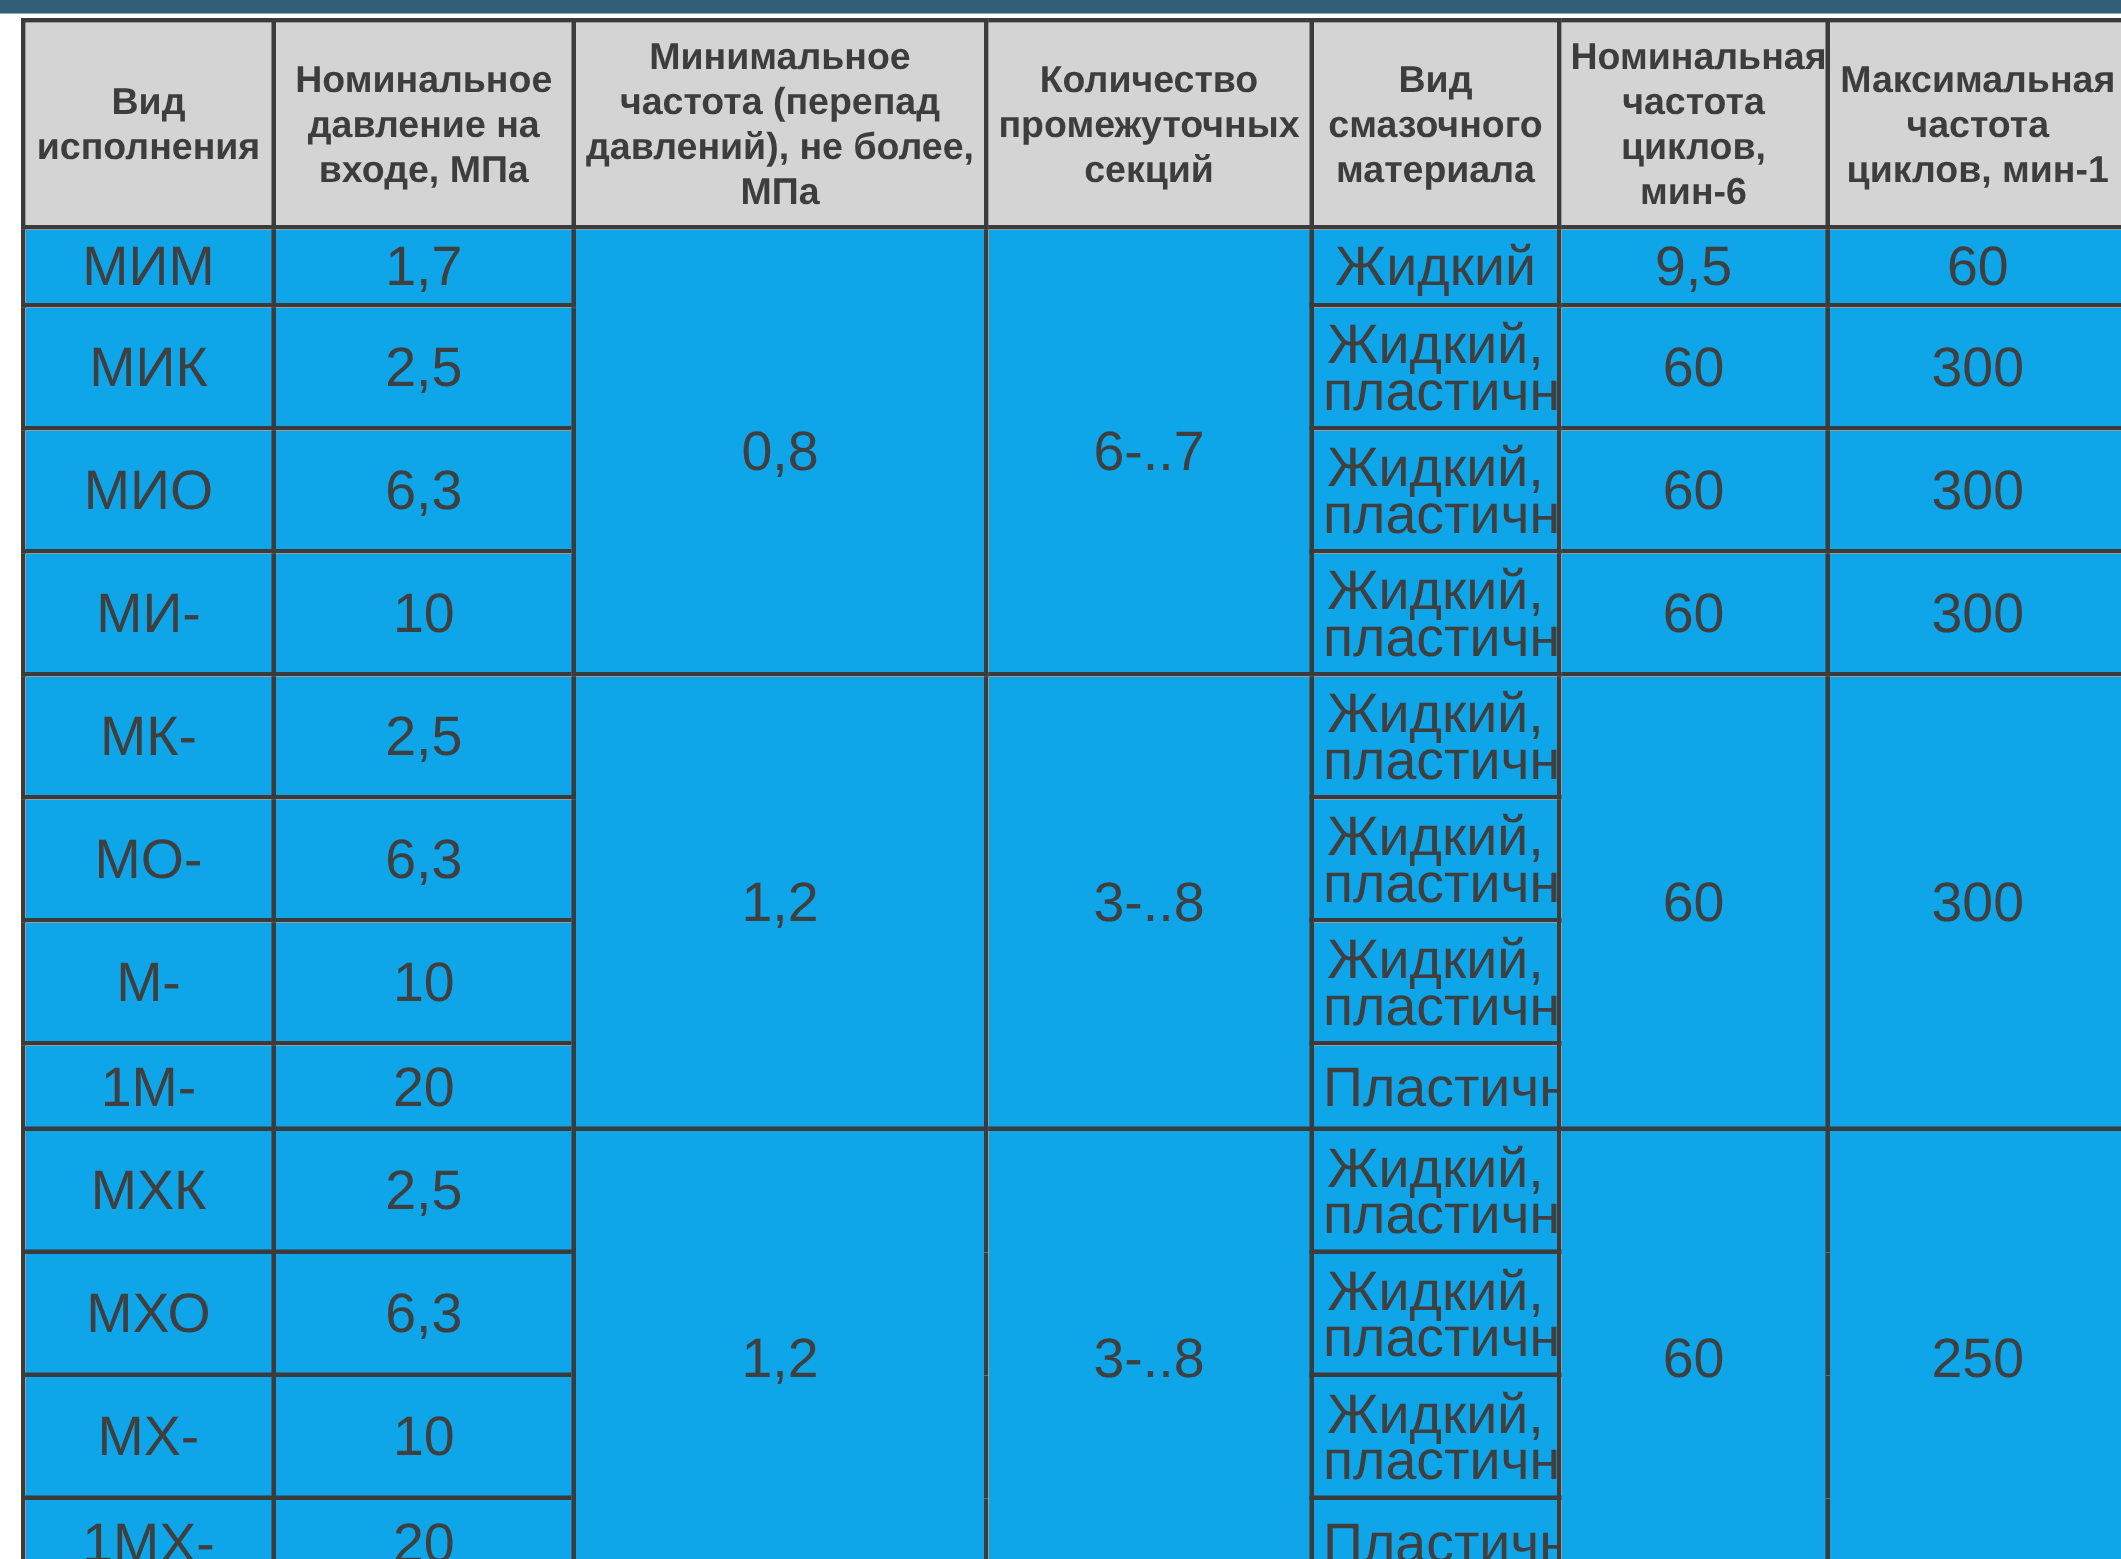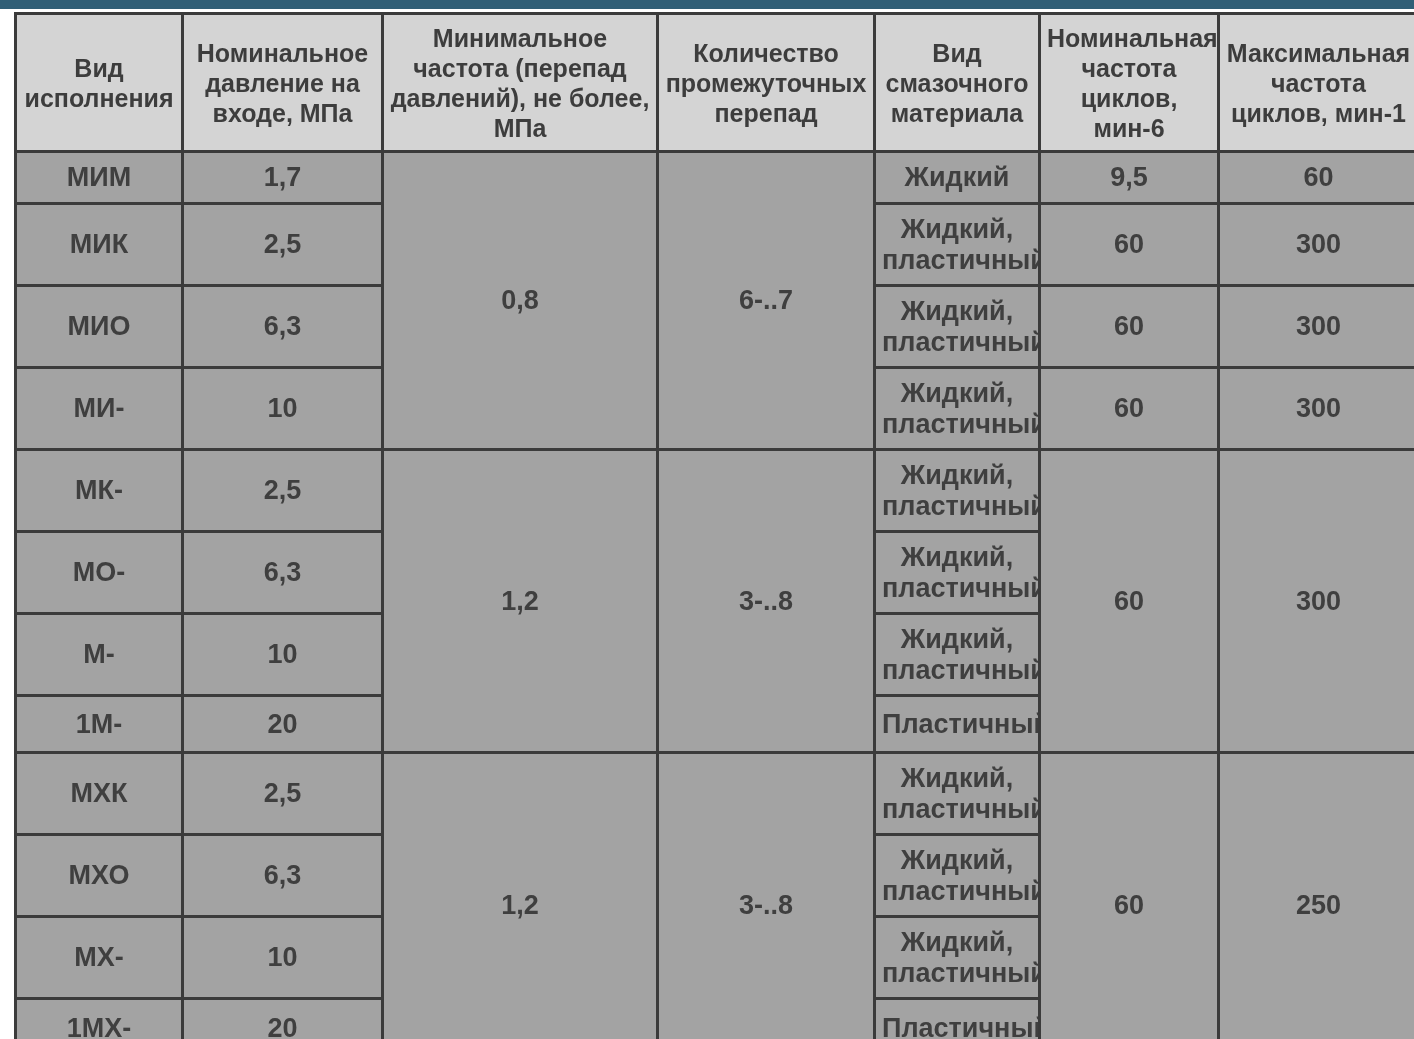--- a/index.html
+++ b/index.html
@@ -39,26 +39,25 @@
   table.spec th {
     background: #d4d4d4;
     color: #3d3d3d;
     font-weight: bold;
     font-size: 25px;
     line-height: 30px;
     height: 138px;
     padding: 4px 6px;
   }
   table.spec td {
-    background: #a3a3a3;
+    background: #0ea5e9;
     color: #3f3f3f;
-    font-size: 27px;
+    font-size: 37px;
     line-height: 31px;
     padding: 2px 6px;
-    font-weight: bold;
   }
   td.c-type {
     text-align: left;
     padding-left: 7px;
   }
   tr.h-first  td { height: 52px; }
   tr.h-std    td { height: 82px; }
   tr.h-single td { height: 57px; }
   tr.h-last   td { height: 60px; }
 </style>
@@ -84,21 +83,21 @@
 исполнения</th>
         <th>Номинальное
 давление на
 входе, МПа</th>
         <th>Минимальное
 частота (перепад
 давлений), не более,
 МПа</th>
         <th>Количество
 промежуточных
-перепад</th>
+секций</th>
         <th>Вид
 смазочного
 материала</th>
         <th>Номинальная
 частота
 циклов,
 мин-6</th>
         <th>Максимальная
 частота
 циклов, мин-1</th>

